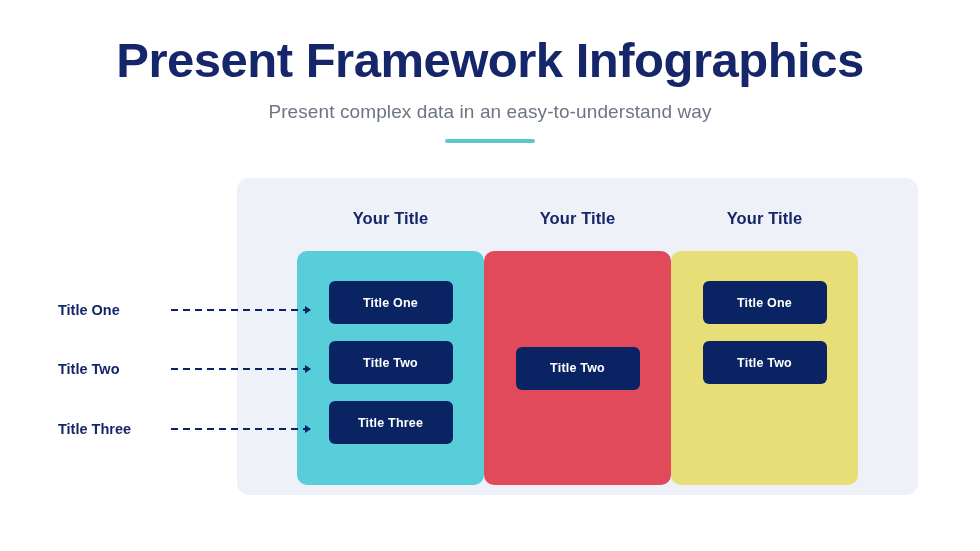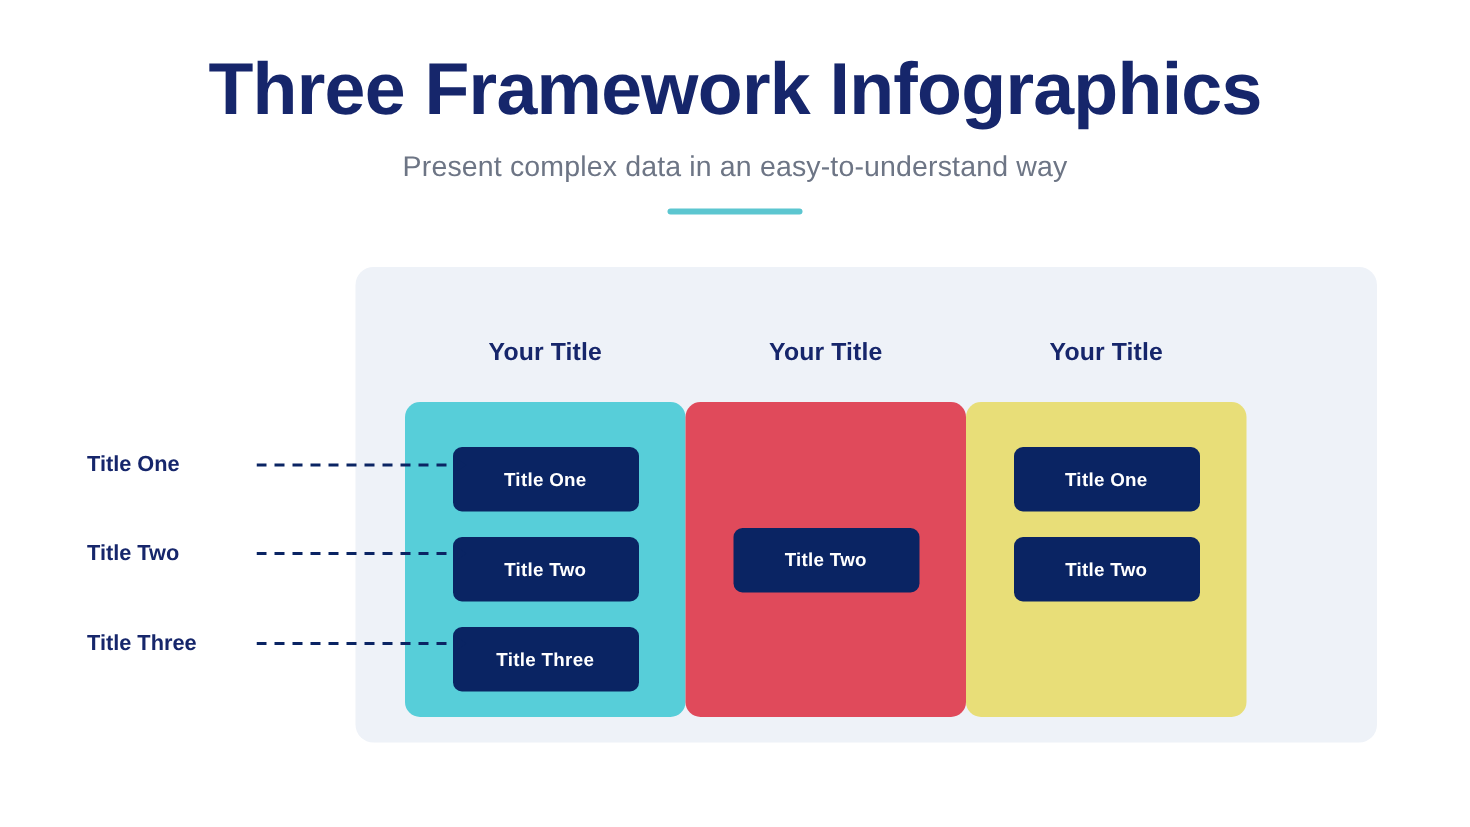--- a/index.html
+++ b/index.html
@@ -66,22 +66,22 @@
     border-radius: 12px;
   }
 
   .columns {
     position: absolute;
     left: 0;
     top: 0;
     width: 681px;
     height: 317px;
     display: flex;
-    justify-content: flex-start;
-    padding: 17px 33px;
+    justify-content: center;
+    padding: 0 33px;
   }
 
   .column {
     width: 187px;
     display: flex;
     flex-direction: column;
     align-items: center;
   }
 
   .column-title {
@@ -179,21 +179,21 @@
   .legend-item.row-1 { top: 300px; }
   .legend-item.row-2 { top: 359px; }
   .legend-item.row-3 { top: 419px; }
 </style>
 </head>
 <body>
 
 <div class="slide">
 
   <div class="header">
-    <div class="page-title">Three Framework Infographics</div>
+    <div class="page-title">Present Framework Infographics</div>
     <div class="page-subtitle">Present complex data in an easy-to-understand way</div>
     <div class="accent-bar" style="background: rgb(92, 198, 208);"></div>
   </div>
 
   <div class="board-panel">
     <div class="columns">
 
       <div class="column">
         <div class="column-title">Your Title</div>
         <div class="column-body" style="background: rgb(87, 206, 217);">

